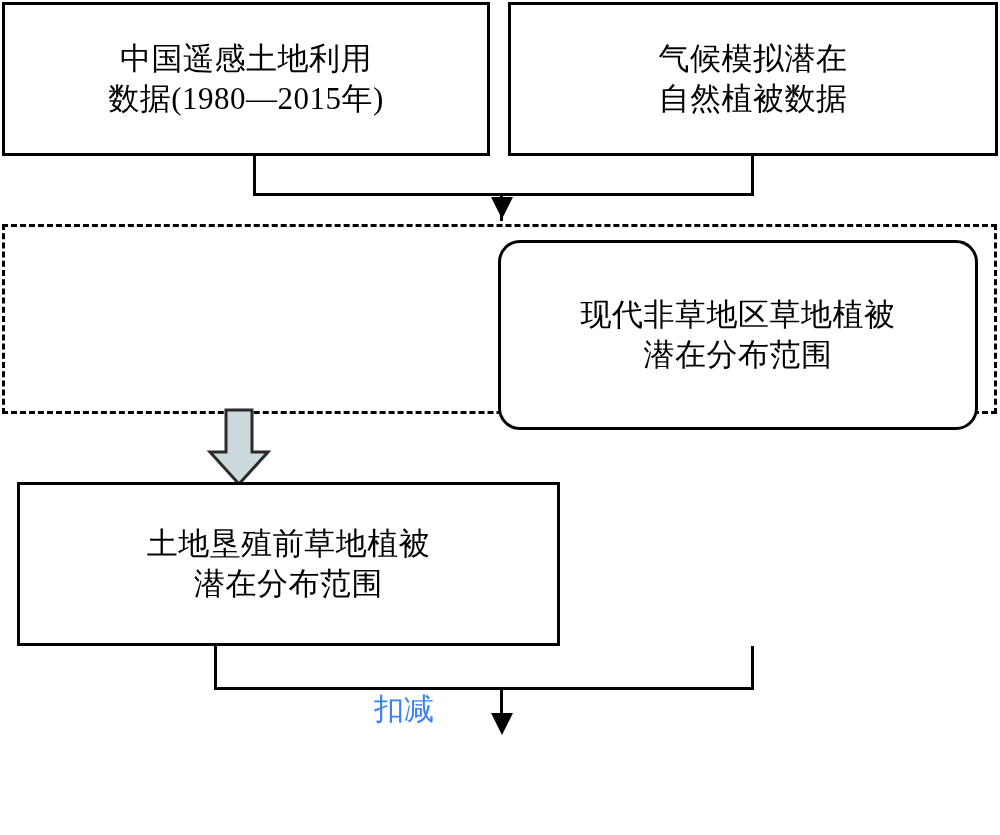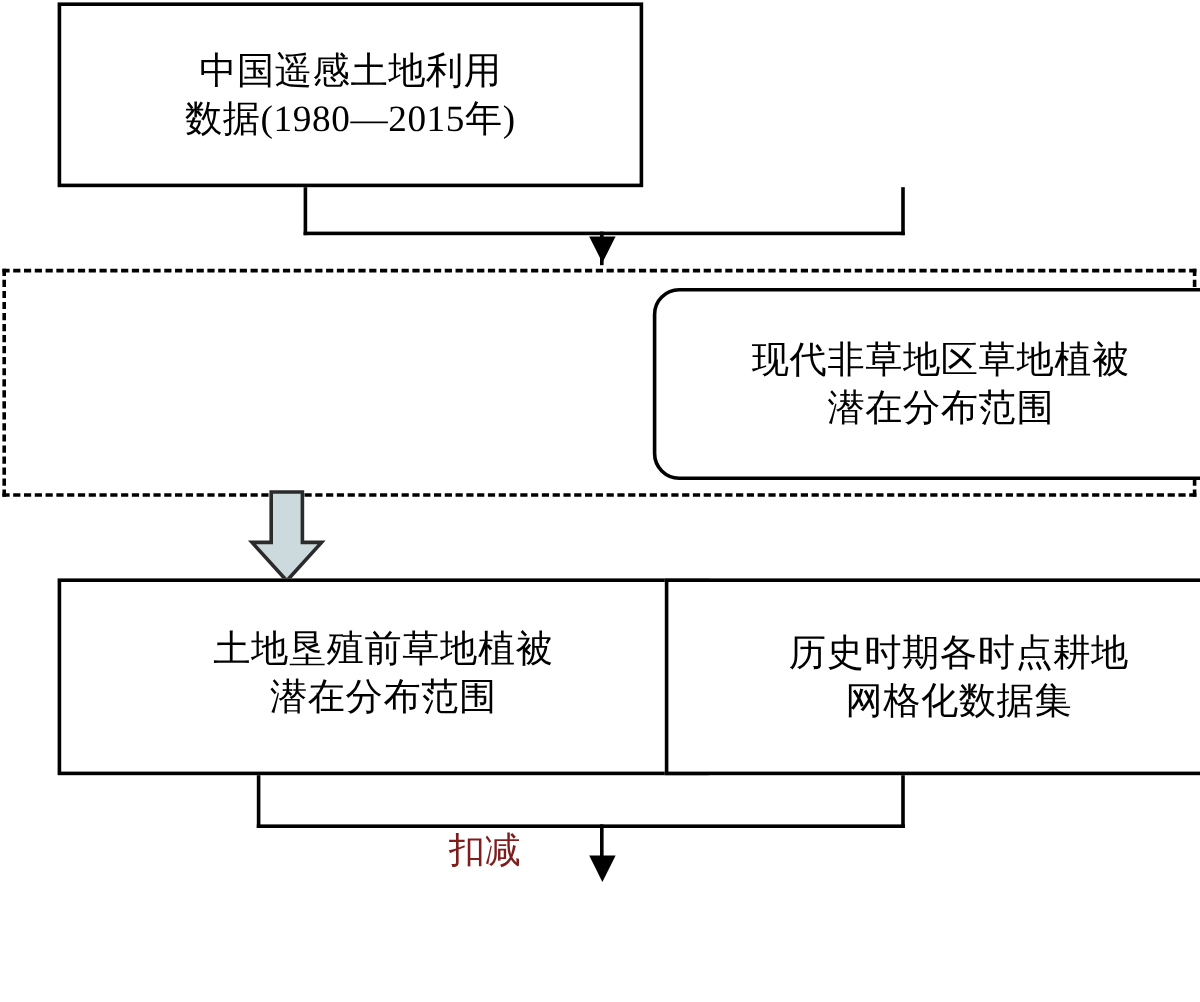--- a/index.html
+++ b/index.html
@@ -21,21 +21,20 @@
   .node {
     position: absolute;
     box-sizing: border-box;
     background: #ffffff;
     border: 3px solid #000000;
     display: flex;
     align-items: center;
     justify-content: center;
     text-align: center;
     color: #000000;
-    margin-left: 46px;
   }
   .node .label {
     display: block;
     line-height: 1.30;
     font-size: 31px;
     letter-spacing: 0.5px;
     white-space: pre-line;
     padding: 0 6px;
   }
   .rounded {
@@ -67,65 +66,65 @@
     border-right: 11px solid transparent;
     border-top: 22px solid #000000;
   }
   
   .block-arrow {
     position: absolute;
   }
   .edge-label {
     position: absolute;
     font-size: 30px;
-    color: #7f1d1d;
+    color: #3b82f6;
     line-height: 1;
     white-space: nowrap;
   }
 </style>
 </head>
 <body>
 
 <div id="canvas">
 
   <div class="node" style="left:2px; top:2px; width:488px; height:154px;">
     <span class="label">中国遥感土地利用
 数据(1980—2015年)</span>
   </div>
 
+  <div class="node" style="left:508px; top:2px; width:490px; height:154px;">
+    <span class="label">气候模拟潜在
+自然植被数据</span>
+  </div>
 
   <div class="conn-v" style="left:253px; top:156px; height:40px;"></div>
   <div class="conn-v" style="left:751px; top:156px; height:40px;"></div>
   <div class="conn-h" style="left:253px; top:193px; width:501px;"></div>
   <div class="conn-v" style="left:500px; top:193px; height:28px;"></div>
   <div class="arrowhead-down" style="left:491px; top:197px;"></div>
 
   <div class="group-region" style="left:2px; top:224px; width:995px; height:190px;"></div>
 
 
-  <div class="node rounded" style="left:498px; top:240px; width:480px; height:160px;">
+  <div class="node rounded" style="left:498px; top:240px; width:480px; height:190px;">
     <span class="label">现代非草地区草地植被
 潜在分布范围</span>
   </div>
 
   <div class="block-arrow" style="left:206px; top:408px; width:66px; height:78px;">
     <svg width="66" height="78" viewBox="0 0 66 78" xmlns="http://www.w3.org/2000/svg">
       <polygon points="20,2 46,2 46,44 62,44 33,76 4,44 20,44" fill="#ccd9dd" stroke="#2b2b2b" stroke-width="3" stroke-linejoin="miter"></polygon>
     </svg>
   </div>
 
-  <div class="node" style="left:2px; top:482px; width:543px; height:164px;font-family:Liberation Mono, monospace;">
+  <div class="node" style="left:17px; top:482px; width:543px; height:164px;">
     <span class="label">土地垦殖前草地植被
 潜在分布范围</span>
   </div>
 
-  <div class="node" style="left:508px; top:482px; width:490px; height:164px;">
-    <span class="label">历史时期各时点耕地
-网格化数据集</span>
-  </div>
 
   <div class="conn-v" style="left:214px; top:646px; height:44px;"></div>
   <div class="conn-v" style="left:751px; top:646px; height:44px;"></div>
   <div class="conn-h" style="left:214px; top:687px; width:540px;"></div>
   <div class="conn-v" style="left:500px; top:687px; height:36px;"></div>
   <div class="arrowhead-down" style="left:491px; top:713px;"></div>
 
   <span class="edge-label" style="left:374px; top:694px;">扣减</span>
 
 

